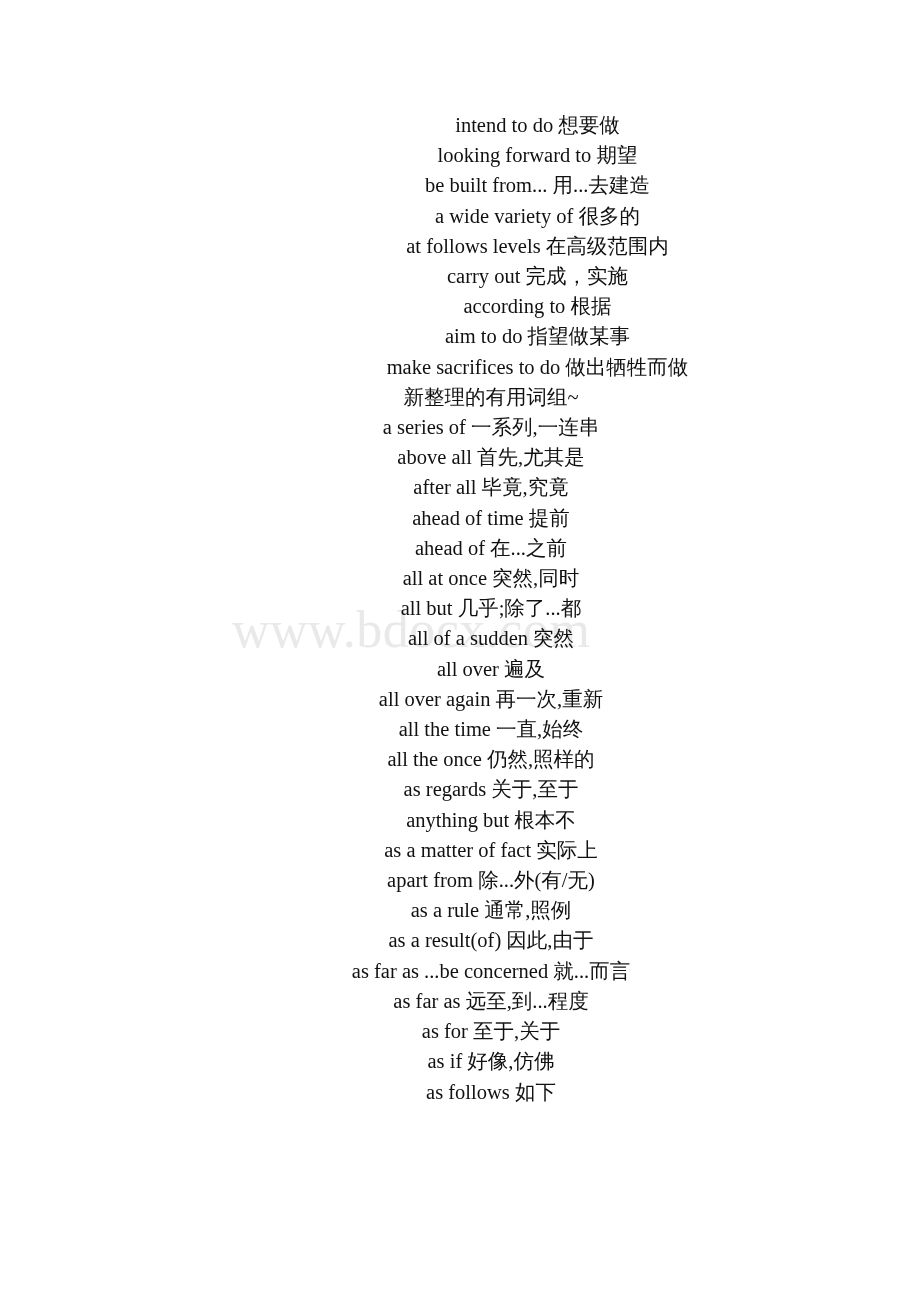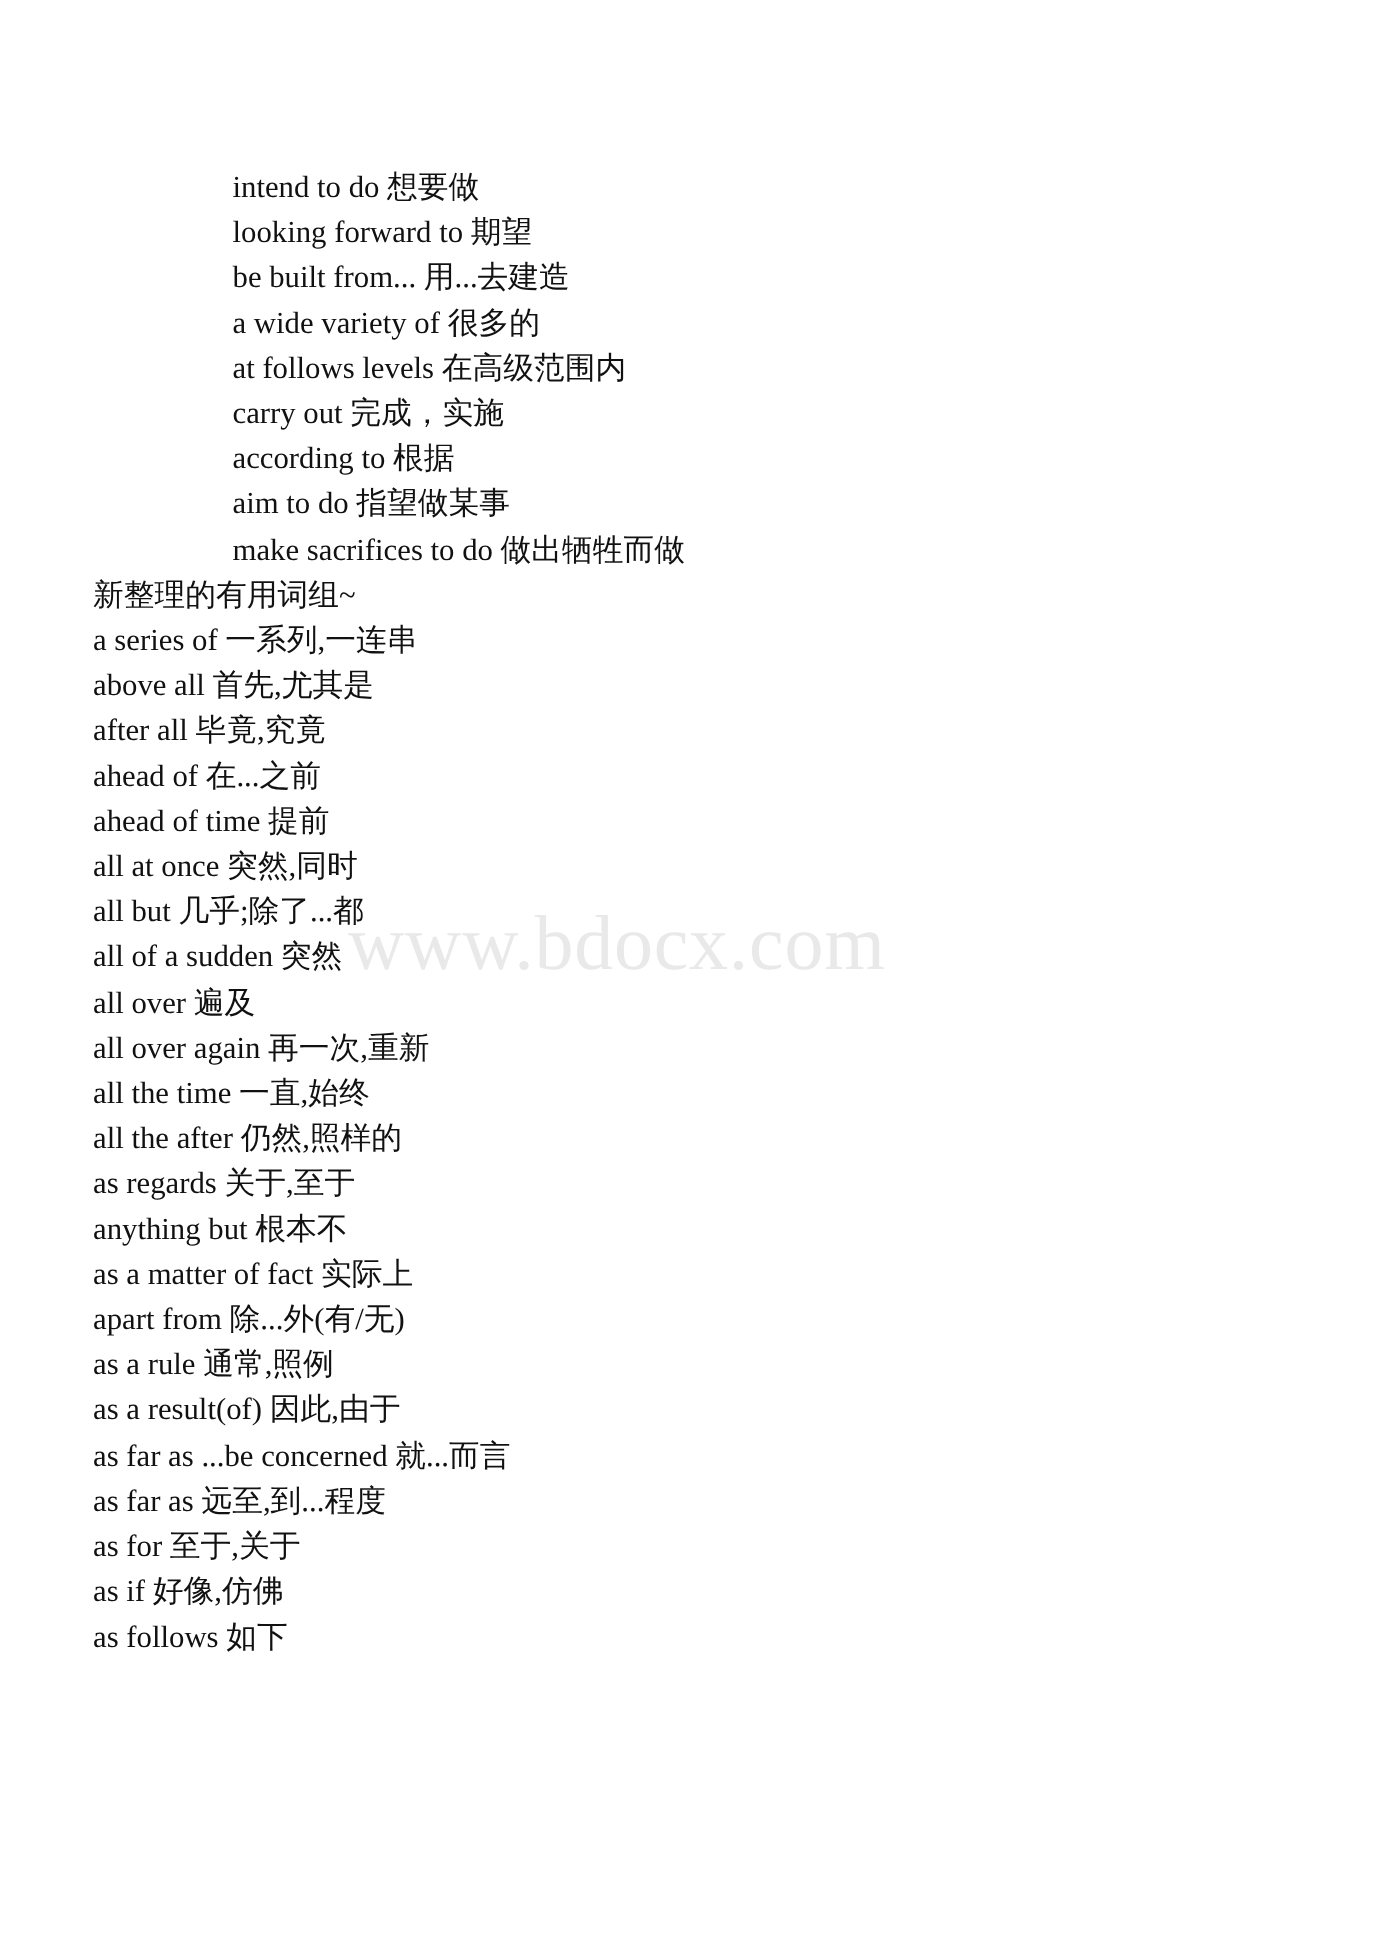--- a/index.html
+++ b/index.html
@@ -36,20 +36,21 @@
   
   #content {
     position: absolute;
     left: 0;
     top: 0;
     width: 920px;
     z-index: 2;
   }
   .block {
     position: relative;
+    text-align: center;
   }
   #block-indented {
     padding-top: 110px;
     padding-left: 155px;
   }
   #block-main {
     padding-left: 62px;
     font-family: Liberation Serif, serif;
   }
   .line {
@@ -84,29 +85,29 @@
       <div class="line">according to 根据</div>
       <div class="line">aim to do 指望做某事</div>
       <div class="line">make sacrifices to do 做出牺牲而做</div>
     </div>
 
     <div class="block" id="block-main">
       <div class="section-head">新整理的有用词组~</div>
       <div class="line">a series of 一系列,一连串</div>
       <div class="line">above all 首先,尤其是</div>
       <div class="line">after all 毕竟,究竟</div>
+      <div class="line">ahead of time 提前</div>
       <div class="line">ahead of 在...之前</div>
-      <div class="line">ahead of time 提前</div>
       <div class="line">all at once 突然,同时</div>
       <div class="line">all but 几乎;除了...都</div>
       <div class="line">all of a sudden 突然</div>
       <div class="line">all over 遍及</div>
       <div class="line">all over again 再一次,重新</div>
       <div class="line">all the time 一直,始终</div>
-      <div class="line">all the after 仍然,照样的</div>
+      <div class="line">all the once 仍然,照样的</div>
       <div class="line">as regards 关于,至于</div>
       <div class="line">anything but 根本不</div>
       <div class="line">as a matter of fact 实际上</div>
       <div class="line">apart from 除...外(有/无)</div>
       <div class="line">as a rule 通常,照例</div>
       <div class="line">as a result(of) 因此,由于</div>
       <div class="line">as far as ...be concerned 就...而言</div>
       <div class="line">as far as 远至,到...程度</div>
       <div class="line">as for 至于,关于</div>
       <div class="line">as if 好像,仿佛</div>

